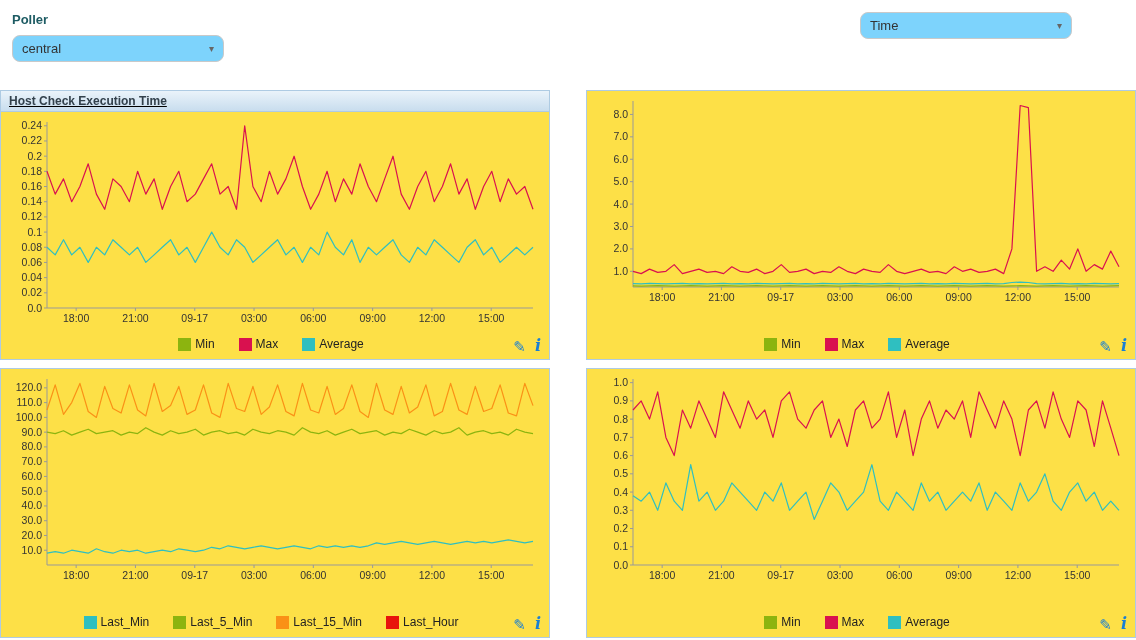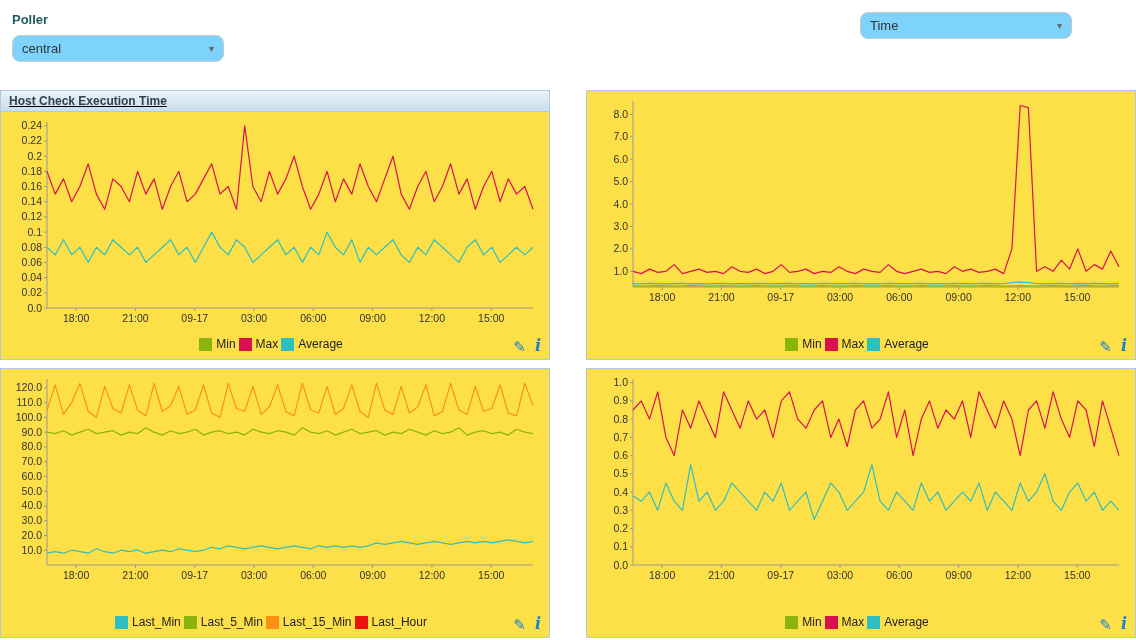--- a/index.html
+++ b/index.html
@@ -37,21 +37,21 @@
   .panel-header {
     height:21px; box-sizing:border-box;
     background:linear-gradient(#eaf3fa,#c8ddee);
     border-bottom:1px solid #aecbe3;
     font-size:12px; font-weight:bold; color:#33414c;
     padding:3px 8px 0 8px;
   }
   .chart-wrap { padding:2px 4px 0 4px; }
   .legend-row {
     position:absolute; left:0; right:8px; bottom:4px; height:22px;
-    display:flex; align-items:center; justify-content:center; gap:3px;
+    display:flex; align-items:center; justify-content:center; gap:24px;
     font-size:12px; color:#222;
   }
   .legend-item { display:flex; align-items:center; gap:4px; }
   .swatch { width:13px; height:13px; display:inline-block; }
   .panel-icons {
     position:absolute; right:8px; bottom:5px;
     display:flex; gap:9px; align-items:center;
   }
   .edit-icon { color:#1a7fd4; font-size:15px; line-height:1; }
   .info-icon {

